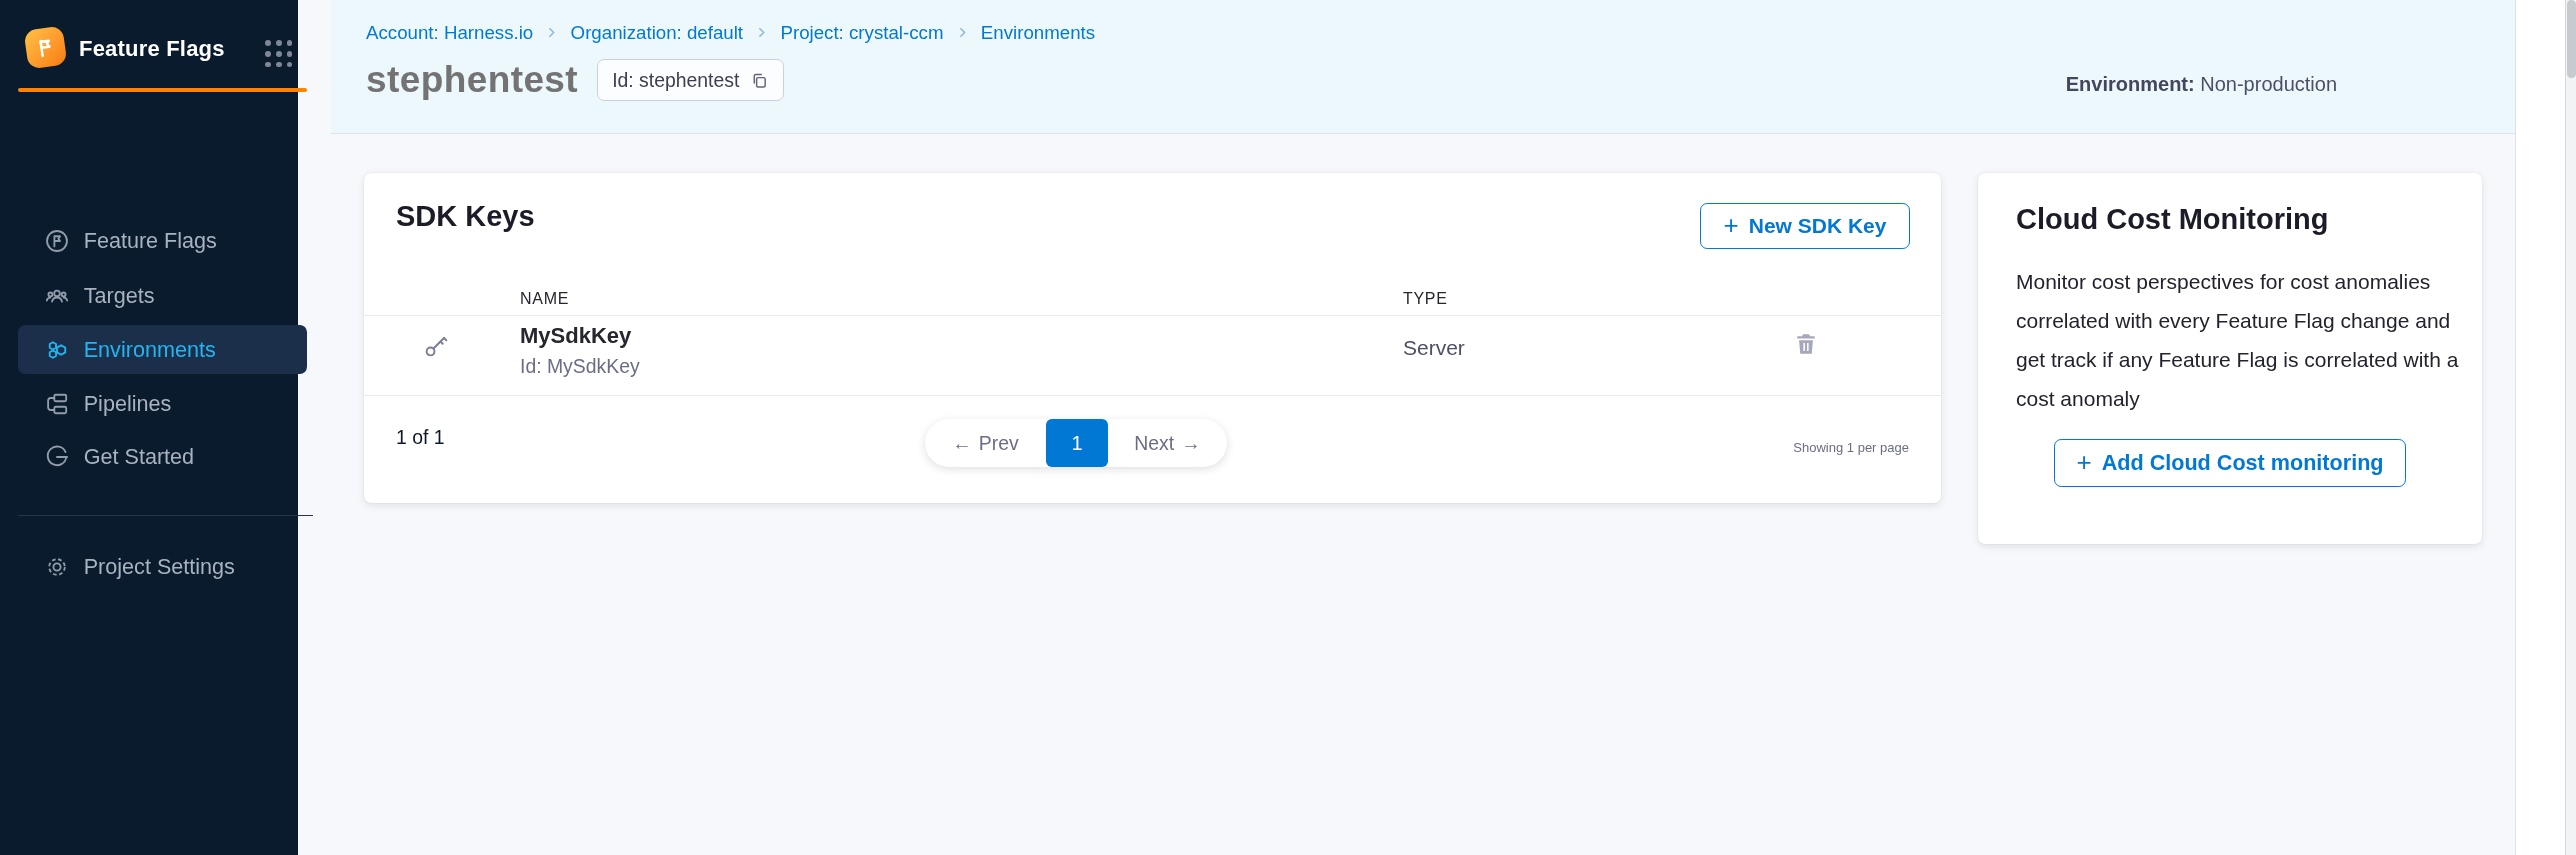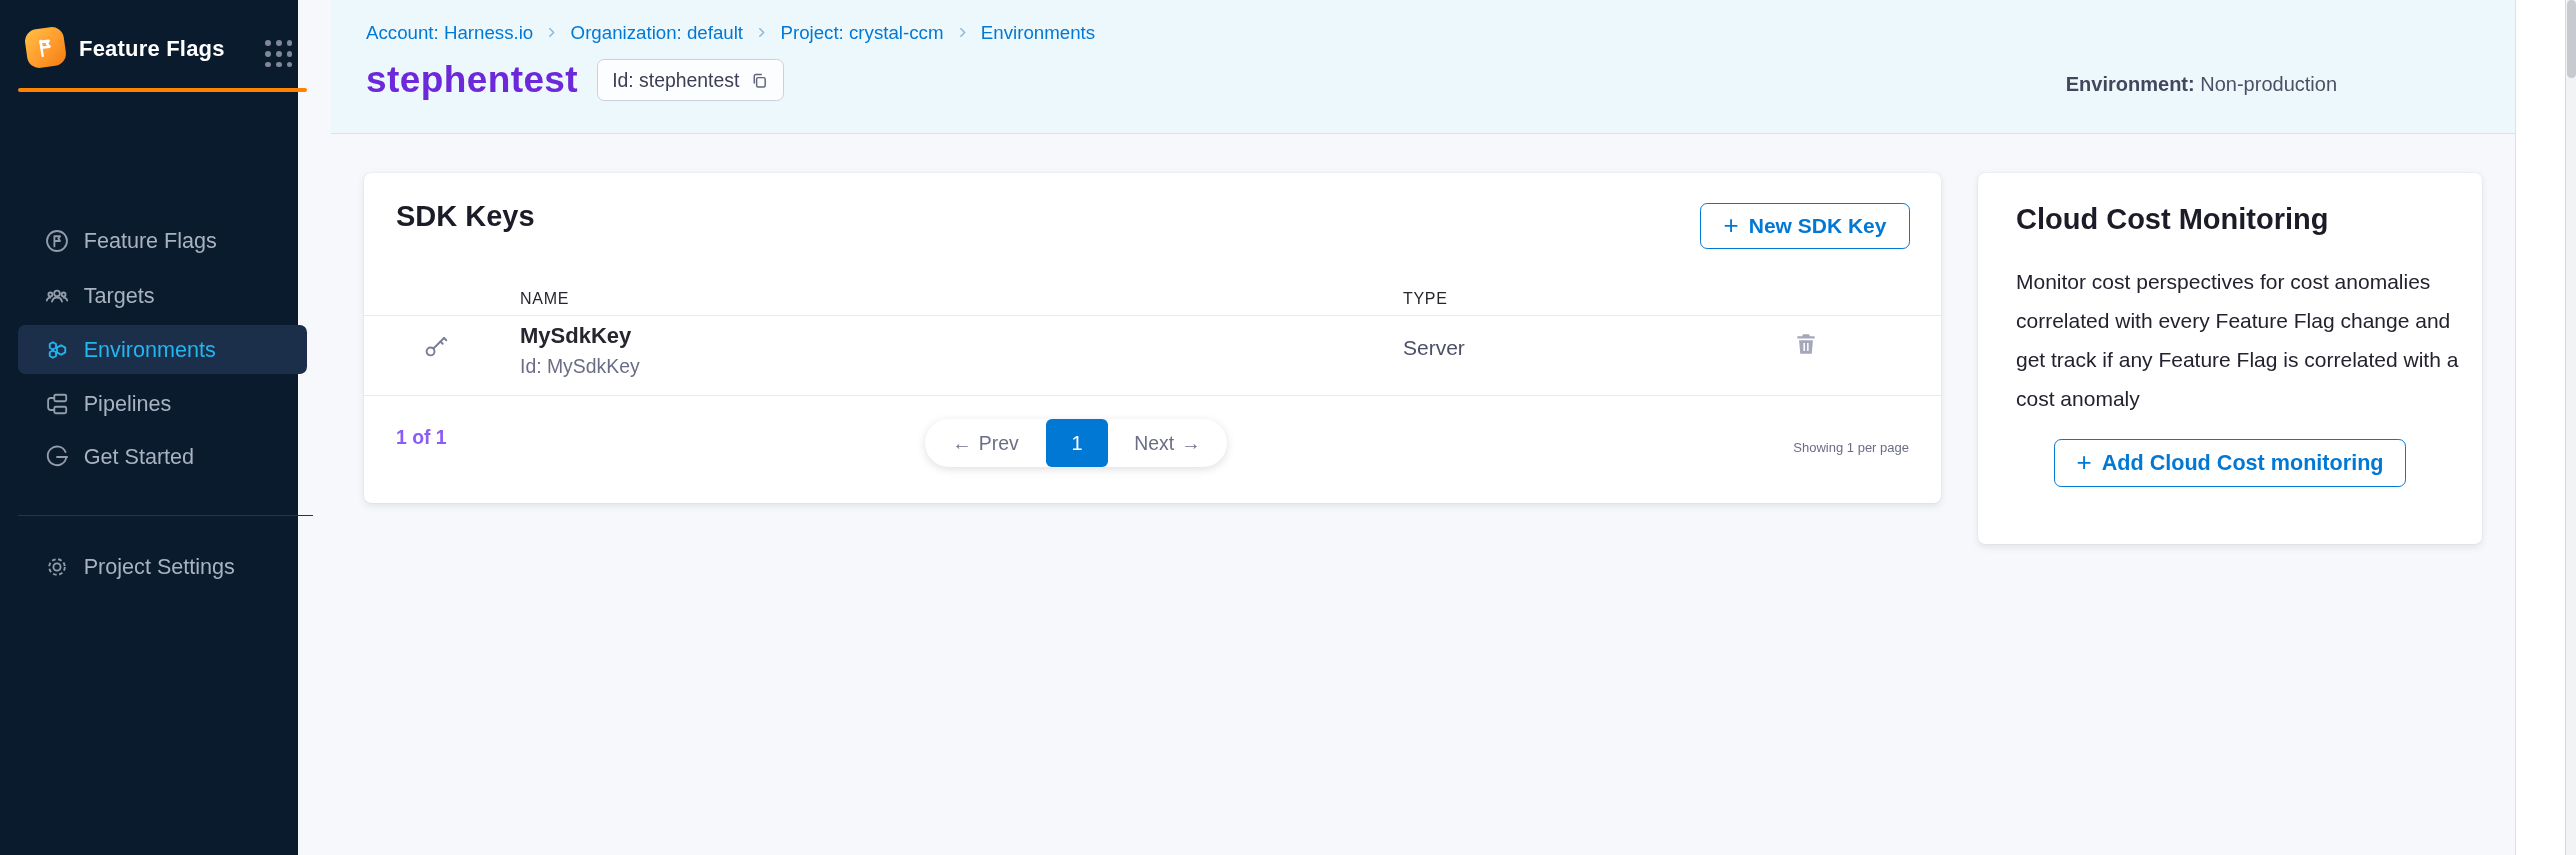--- a/index.html
+++ b/index.html
@@ -35,21 +35,21 @@
   .side-divider { position:absolute; left:18px; top:515px; width:295px; height:1.4px; background:#24344b; }
 
   
   .topbar { position:absolute; left:331px; top:0; width:2184px; height:134px;
             background:#edf8fc; border-bottom:1.4px solid #dde1ec; }
   .breadcrumb { position:absolute; left:35px; top:21.6px; display:flex; align-items:center; gap:12.2px;
                 font-size:18.7px; color:#0278d5; }
   .breadcrumb a { color:#0278d5; text-decoration:none; cursor:pointer; }
   .crumb-sep { color:#8fb9d9; display:flex; align-items:center; }
   .title-row { position:absolute; left:35px; top:59px; display:flex; align-items:center; gap:18.7px; }
-  .page-title { font-size:37px; font-weight:700; color:#6d28d9; letter-spacing:0.4px; }
+  .page-title { font-size:37px; font-weight:700; color:#737373; letter-spacing:0.4px; }
   .id-chip { display:flex; align-items:center; gap:10.8px; border:1.4px solid #ccd0de; border-radius:7.2px;
              background:rgba(255,255,255,.75); padding:8.6px 14.4px; font-size:19.4px; color:#3c3e52; }
   .copy-btn { color:#63657c; cursor:pointer; display:flex; }
   .env-tag { position:absolute; right:178px; top:73px; font-size:20px; color:#4d4f66; }
   .env-tag b { font-weight:700; color:#44465e; }
 
   
   .card { position:absolute; background:#ffffff; border-radius:7.2px;
           box-shadow:0 0 1.4px rgba(40,41,61,.12), 0 2.2px 7.2px rgba(96,97,112,.14); }
   .sdk-card { left:364px; top:173px; width:1577px; height:330px; }
@@ -61,21 +61,21 @@
   .btn-plus { font-size:26px; font-weight:400; line-height:1; margin-top:-2.9px; }
 
   .col-head { position:absolute; top:117px; font-size:16px; font-weight:400; letter-spacing:0.7px; color:#25262e; }
   .line { position:absolute; left:0; width:100%; height:1.4px; background:#e9eaf1; }
   .key-icon { position:absolute; left:58px; top:160px; color:#7a7d96; }
   .row-name { position:absolute; left:156px; top:150px; font-size:22px; font-weight:700; color:#25262e; }
   .row-id   { position:absolute; left:156px; top:182px; font-size:19.4px; color:#6b6d85;text-align:right; }
   .row-type { position:absolute; left:1039px; top:163px; font-size:21px; color:#4d4f66; }
   .trash-btn { position:absolute; left:1429px; top:158px; cursor:pointer; }
 
-  .page-range { position:absolute; left:32px; top:253px; font-size:19.4px; font-weight:700; color:#8b5cf6; }
+  .page-range { position:absolute; left:32px; top:253px; font-size:19.4px; font-weight:400; color:#0f172a; }
   .pager { position:absolute; left:561px; top:246px; width:302px; height:48px; border-radius:24px;
            background:#ffffff; box-shadow:0 2.2px 8.6px rgba(96,97,112,.20); display:flex; overflow:hidden;
            align-items:stretch; font-size:19.4px; color:#6b6d85; }
   .pager .pbtn { display:flex; align-items:center; justify-content:center; gap:7.2px; cursor:pointer; }
   .pager .prev { width:121px; }
   .pager .cur  { width:62px; background:#0278d5; color:#ffffff; font-size:20px; border-radius:5.8px; cursor:default; }
   .pager .next { width:119px; }
   .page-summary { position:absolute; right:32px; top:267px; font-size:13px; color:#6b6d85; }
 
   .ccm-card { left:1978px; top:173px; width:504px; height:371px; }

